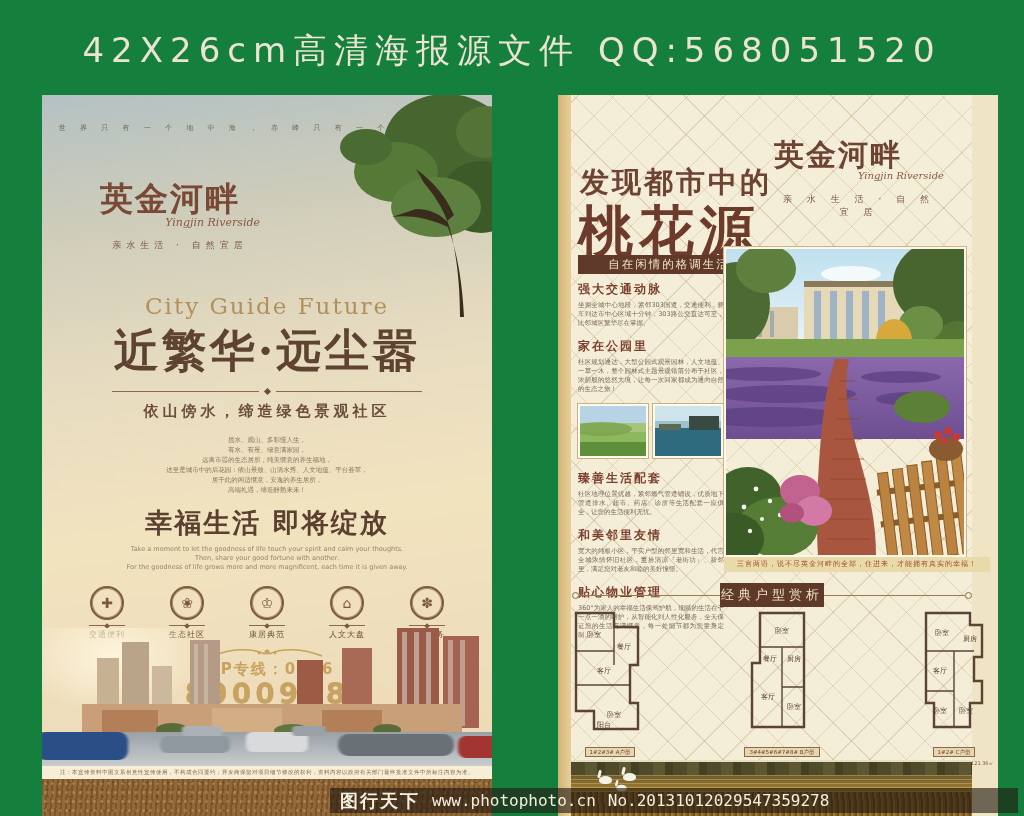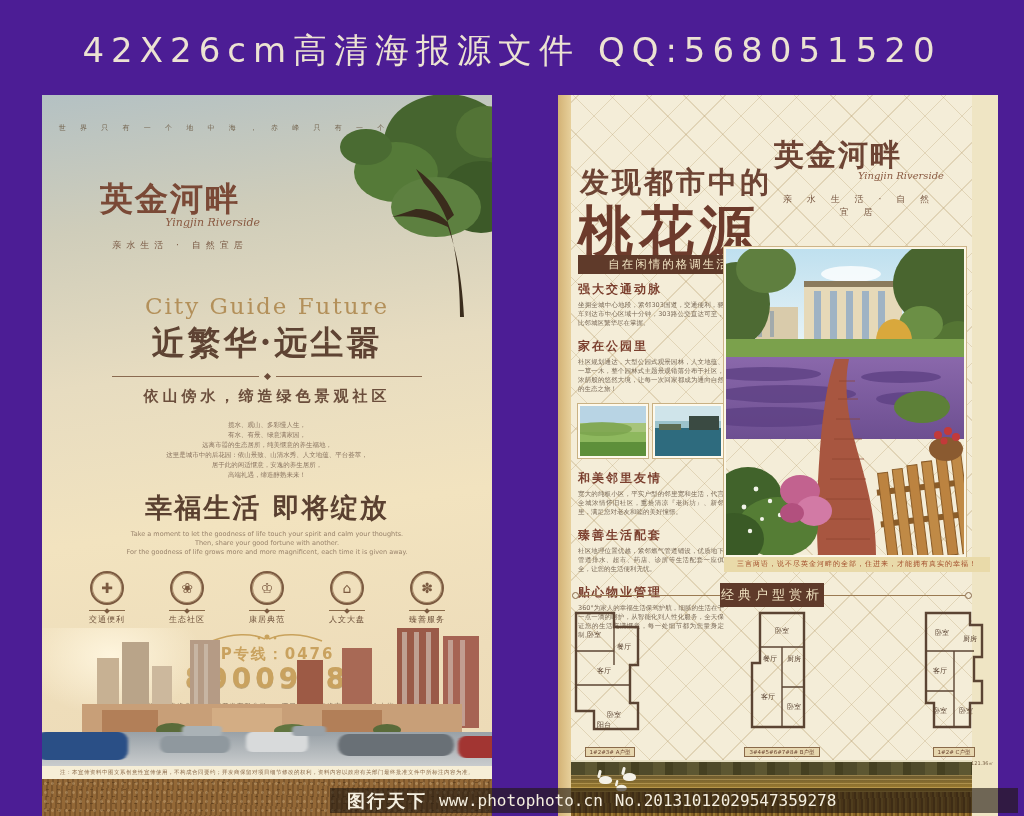--- a/index.html
+++ b/index.html
@@ -1,36 +1,36 @@
 <!DOCTYPE html>
 <html><head>
 <meta charset="utf-8">
 <style>
   html,body{margin:0;padding:0;background:#000;}
-  .stage{position:relative;width:1024px;height:816px;background:#4c1d95;overflow:hidden;
+  .stage{position:relative;width:1024px;height:816px;background:#15803d;overflow:hidden;
          font-family:"DejaVu Sans",sans-serif;}
   
   .title{position:absolute;left:0;top:28px;width:100%;text-align:center;
          color:#ece3d2;font-size:34px;letter-spacing:7px;font-family:"DejaVu Sans",sans-serif;}
   
   .poster{position:absolute;top:95px;height:721px;overflow:hidden;}
   
   .left{left:42px;width:450px;
     background:linear-gradient(172deg,#b4c1c3 0%,#cfcdba 18%,#e7dcc0 38%,#f2e3bf 58%,#eeddba 78%,#ecd9b4 100%);}
   .lp-slogan{position:absolute;top:28px;left:0;width:100%;text-align:center;
     font-size:7px;letter-spacing:6px;color:#766752;}
   .tree{position:absolute;right:-14px;top:-8px;}
   .logo{position:absolute;left:58px;top:82px;width:160px;text-align:left;color:#7a4936;}
   .logo-cn{font-family:"DejaVu Serif",serif;font-weight:bold;font-size:33px;letter-spacing:2px;}
   .logo-en{font-family:"DejaVu Serif",serif;font-style:italic;font-size:11px;color:#8a5a42;
     text-align:right;margin-top:-6px;}
   .logo-tag{font-size:9px;letter-spacing:5px;color:#7a5a45;margin-top:10px;text-align:center;}
   .lp-center{position:absolute;left:0;top:198px;width:100%;text-align:center;}
   .en-head{font-family:"DejaVu Serif",serif;font-size:23px;color:#b3905a;letter-spacing:2px;}
-  .cn-head{font-family:"DejaVu Serif",serif;font-weight:bold;font-size:33px;color:#5e4333;
+  .cn-head{font-family:"DejaVu Serif",serif;font-weight:bold;font-size:45px;color:#5e4333;
     letter-spacing:3px;margin-top:2px;}
   .divider{display:flex;align-items:center;justify-content:center;margin:8px auto 0;width:310px;}
   .divider i{flex:1;height:1px;background:#8a6a50;}
   .divider b{width:5px;height:5px;background:#6a4a38;transform:rotate(45deg);margin:0 6px;}
   .subhead{font-size:15px;color:#6b4e3c;letter-spacing:4px;margin-top:8px;font-weight:bold;}
   .poem{font-size:6.5px;line-height:10px;color:#8a7460;margin-top:14px;white-space:pre-line;}
   .happy{font-family:"DejaVu Serif",serif;font-weight:bold;font-size:27px;color:#5a4030;
     letter-spacing:2px;margin-top:10px;}
   .happy-en{font-size:6.5px;line-height:9px;color:#9a846c;margin-top:4px;white-space:pre-line;}
   .features{display:flex;justify-content:center;gap:22px;margin-top:14px;}
@@ -109,21 +109,21 @@
   .lake .band-water::after{content:"";position:absolute;inset:0;
     background:repeating-linear-gradient(180deg,rgba(255,220,140,.3) 0 1px,transparent 1px 4px);}
   .lake .band-reed{height:26px;background:repeating-linear-gradient(88deg,#8a6326 0 2px,#6e4d1d 2px 4px,#9c7a33 4px 6px);}
   .swan{position:absolute;width:13px;height:8px;background:#f4f1e6;border-radius:60% 60% 50% 50%;}
   .swan::before{content:"";position:absolute;left:-1px;top:-6px;width:3px;height:8px;background:#f4f1e6;border-radius:2px;transform:rotate(14deg);}
   .s1{left:28px;top:16px;} .s2{left:52px;top:13px;} .s3{left:44px;top:24px;transform:scale(.8);}
   
   .wm{position:absolute;left:330px;top:788px;width:678px;height:25px;
     background:rgba(32,25,16,.62);display:flex;align-items:center;gap:12px;padding-left:10px;
     color:#f5efe0;font-family:"DejaVu Sans Mono",monospace;font-size:16px;}
-  .wm-brand{font-family:"DejaVu Sans",sans-serif;font-weight:bold;font-size:18px;letter-spacing:2px;margin-left:7px;}
+  .wm-brand{font-family:"DejaVu Sans",sans-serif;font-weight:bold;font-size:18px;letter-spacing:2px;}
 </style>
 </head>
 <body>
 
 <div class="stage">
 
   <div class="title">42X26cm高清海报源文件 QQ:568051520</div>
 
   <section class="poster left">
     <div class="lp-slogan">世 界 只 有 一 个 地 中 海 ， 赤 峰 只 有 一 个 英 金 河 畔</div>
@@ -282,26 +282,26 @@
       </div>
       <div class="sec">
         <h3>家在公园里</h3>
         <p>社区规划通达，大型公园式观景园林，人文地蕴、一草一木，整个园林式主题景观错落分布于社区，浓荫般的悠然大境，让每一次回家都成为通向自然的生态之旅！</p>
       </div>
       <div class="thumbs">
         <div class="thumb golf"></div>
         <div class="thumb pool"></div>
       </div>
       <div class="sec">
+        <h3>臻善生活配套</h3>
+        <p>社区地理位置优越，紧邻燃气管道铺设，优质地下管道排水、超市、药店、诊所等生活配套一应俱全，让您的生活便利无忧。</p>
+      </div>
+      <div class="sec">
         <h3>和美邻里友情</h3>
         <p>宽大的纯板小区，平实户型的邻里宽和生活，代言全城浓情怀旧社区，重拾清凉『老街坊』、新邻里，满足您对老友和睦的美好憧憬。</p>
-      </div>
-      <div class="sec">
-        <h3>臻善生活配套</h3>
-        <p>社区地理位置优越，紧邻燃气管道铺设，优质地下管道排水、超市、药店、诊所等生活配套一应俱全，让您的生活便利无忧。</p>
       </div>
       <div class="sec">
         <h3>贴心物业管理</h3>
         <p>360°为家人的幸福生活保驾护航，细腻的生活在于一点一滴的呵护，从智能化到人性化服务，全天保证您的生活充满惬意，每一处细节都为您量身定制。</p>
       </div>
     </div>
 
     <svg class="garden" width="238" height="306" viewBox="0 0 238 306">
       <defs>
         <linearGradient id="skyg" x1="0" y1="0" x2="0" y2="1">

